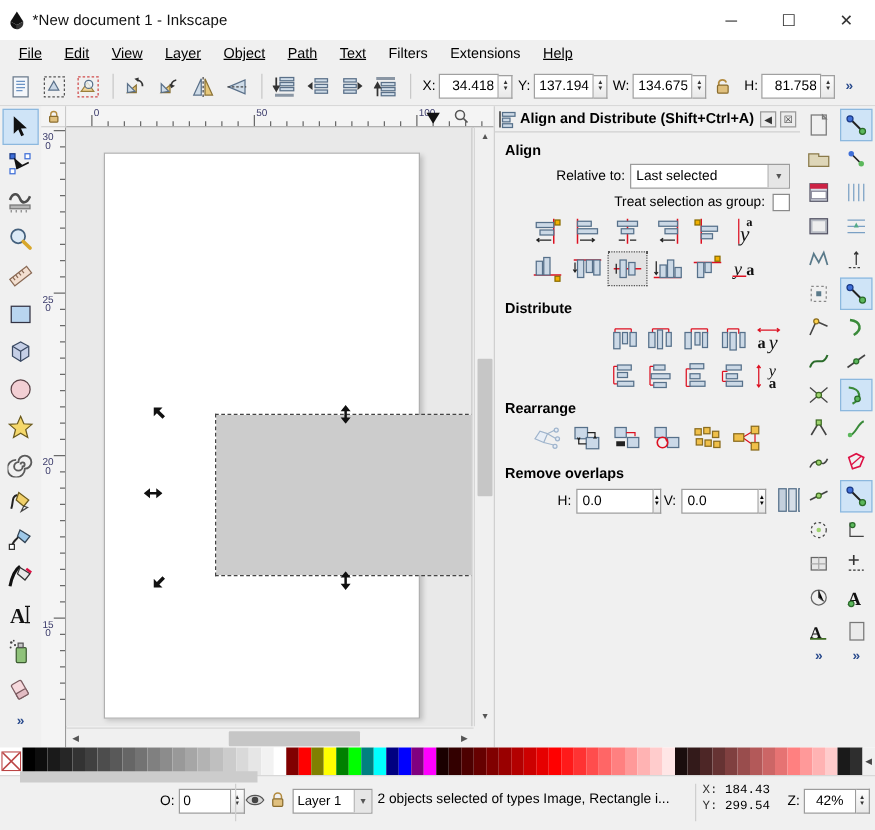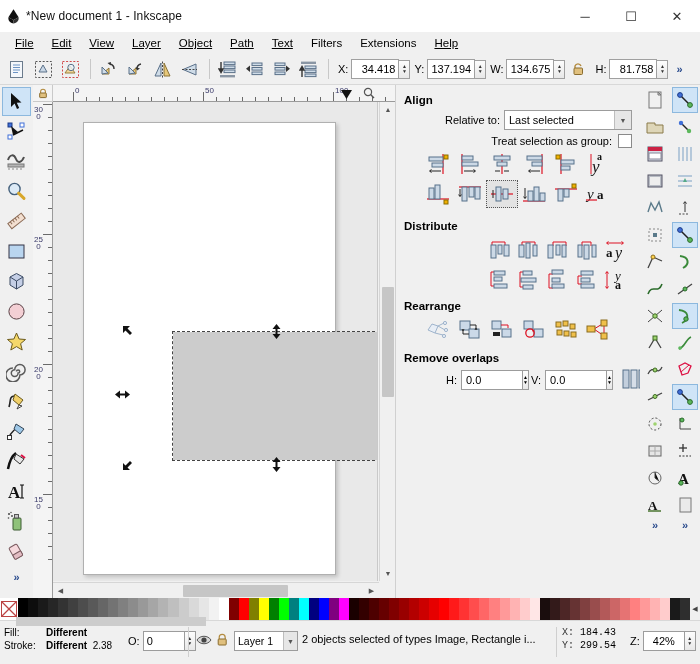--- a/index.html
+++ b/index.html
@@ -610,20 +610,33 @@
       <div class="rt" style="position:absolute;right:0">▶</div>
     </div>
     <div class="zoom-corner"></div>
     <svg style="position:absolute;right:20px;top:2px" width="12" height="12">
       <circle cx="5" cy="5" r="3.6" fill="none" stroke="#555" stroke-width="1.2"></circle>
         <line x1="7.6" y1="7.6" x2="11" y2="11" stroke="#555" stroke-width="1.4"></line>
     </svg>
   </div>
 
   <div class="dock">
+    <div class="dock-title">
+      <span class="dt-icon">
+        <svg width="15" height="15" viewBox="0 0 15 15">
+            <line x1="1" y1="1" x2="1" y2="14" stroke="#444" stroke-width="1.3"></line>
+            <rect x="3" y="2" width="10" height="3" fill="#ccd9e6" stroke="#56708a"></rect>
+            <rect x="3" y="6.5" width="6" height="3" fill="#ccd9e6" stroke="#56708a"></rect>
+            <rect x="3" y="11" width="8" height="3" fill="#ccd9e6" stroke="#56708a"></rect>
+          </svg>
+      </span>
+      <span class="dt-text">Align and Distribute (Shift+Ctrl+A)</span>
+      <span class="dt-btn">◀</span>
+      <span class="dt-btn">☒</span>
+    </div>
 
     <div class="dock-body">
       <div class="sec-title">Align</div>
 
       <div class="row-rel">
         <label>Relative to:</label>
         <div class="combo">
           <span class="cval">Last selected</span>
           <span class="carrow">▼</span>
         </div>
@@ -1199,28 +1212,20 @@
         <div class="sw" style="background: rgb(255, 204, 204);"></div>
         <div class="sw" style="background: rgb(26, 26, 26);"></div>
         <div class="sw" style="background: rgb(46, 46, 46);"></div>
       </div>
     <div class="pal-arrow">◀</div>
   </div>
 
   <div class="statusbar">
     <div class="sb-topscroll"></div>
 
-    <div class="sb-fillstroke">
-      <div>
-        <span class="lbl">Fill:</span><span class="val">Different</span>
-      </div>
-      <div>
-        <span class="lbl">Stroke:</span><span class="val">Different</span>&nbsp;&nbsp;<span>2.38</span>
-      </div>
-    </div>
 
     <div class="sb-opacity">
       <span class="ol">O:</span>
       <input value="0" style="">
       <span class="arrows">
           <span>▲</span>
           <span>▼</span>
         </span>
     </div>
 

